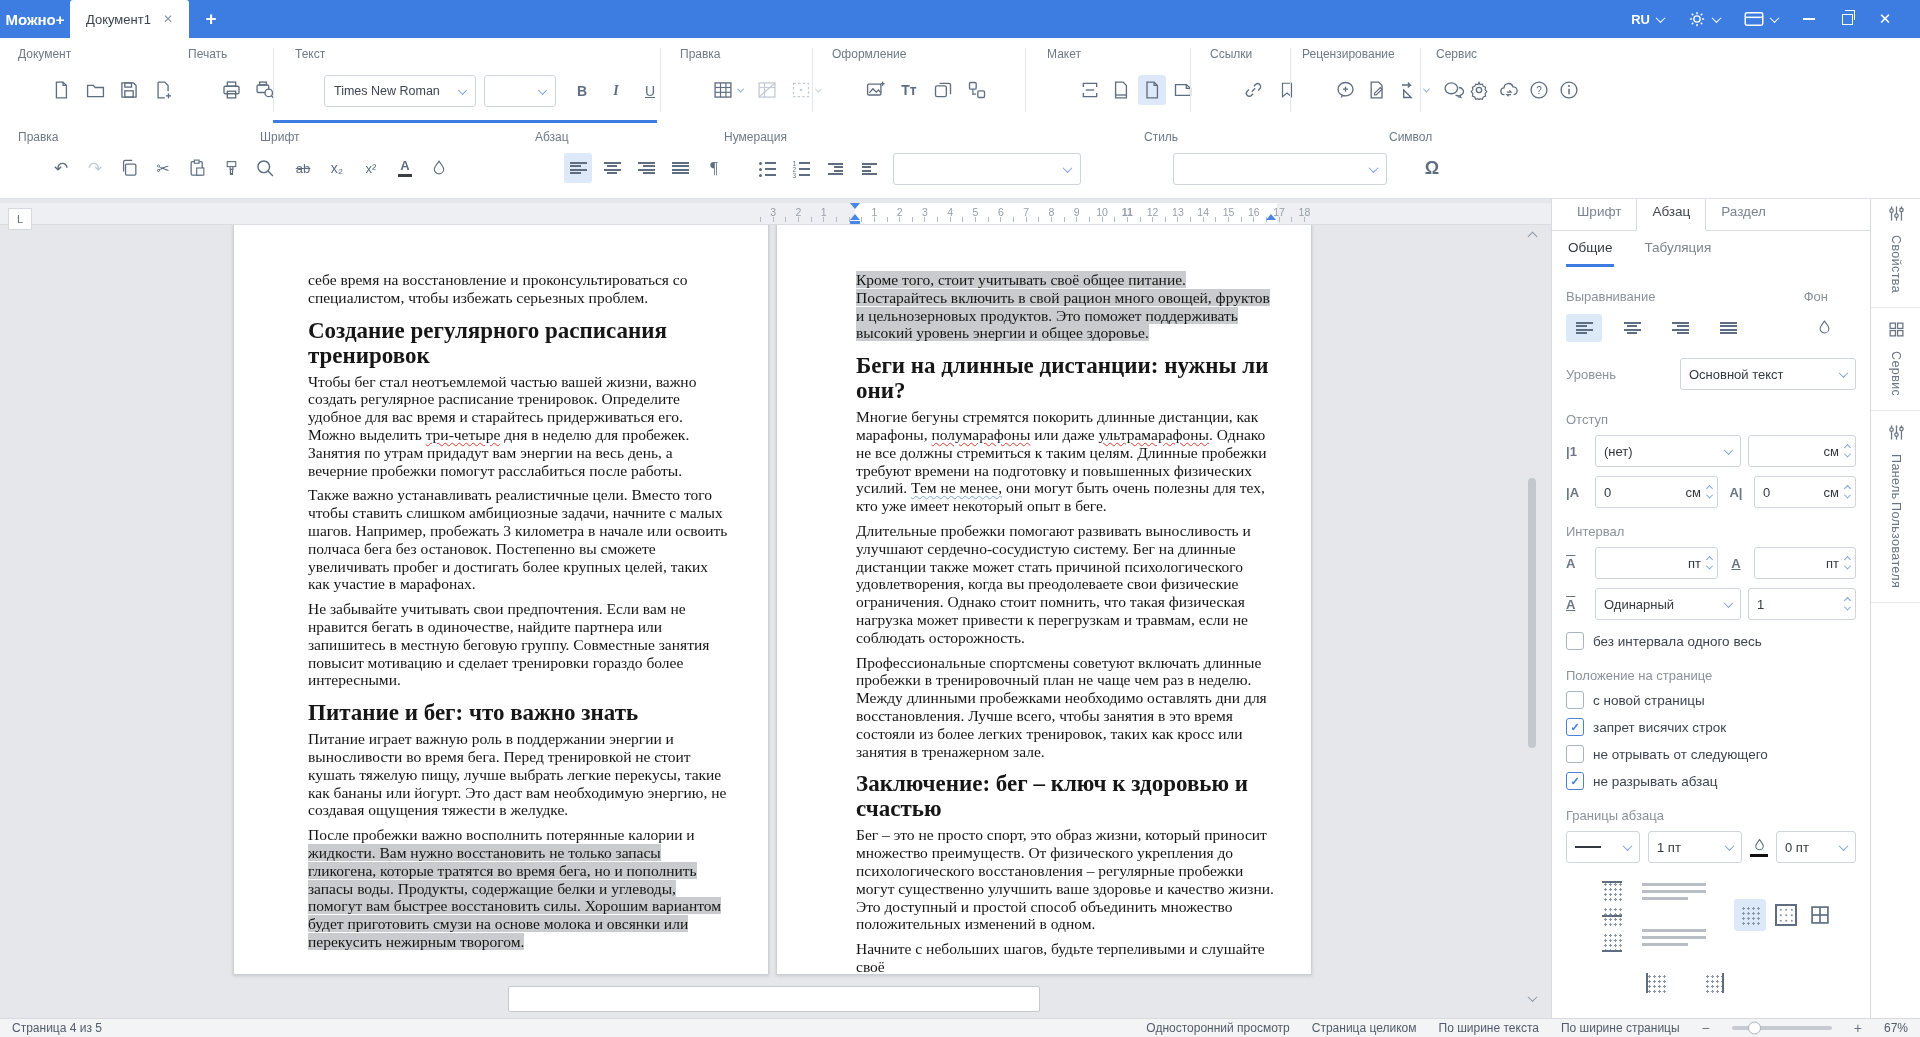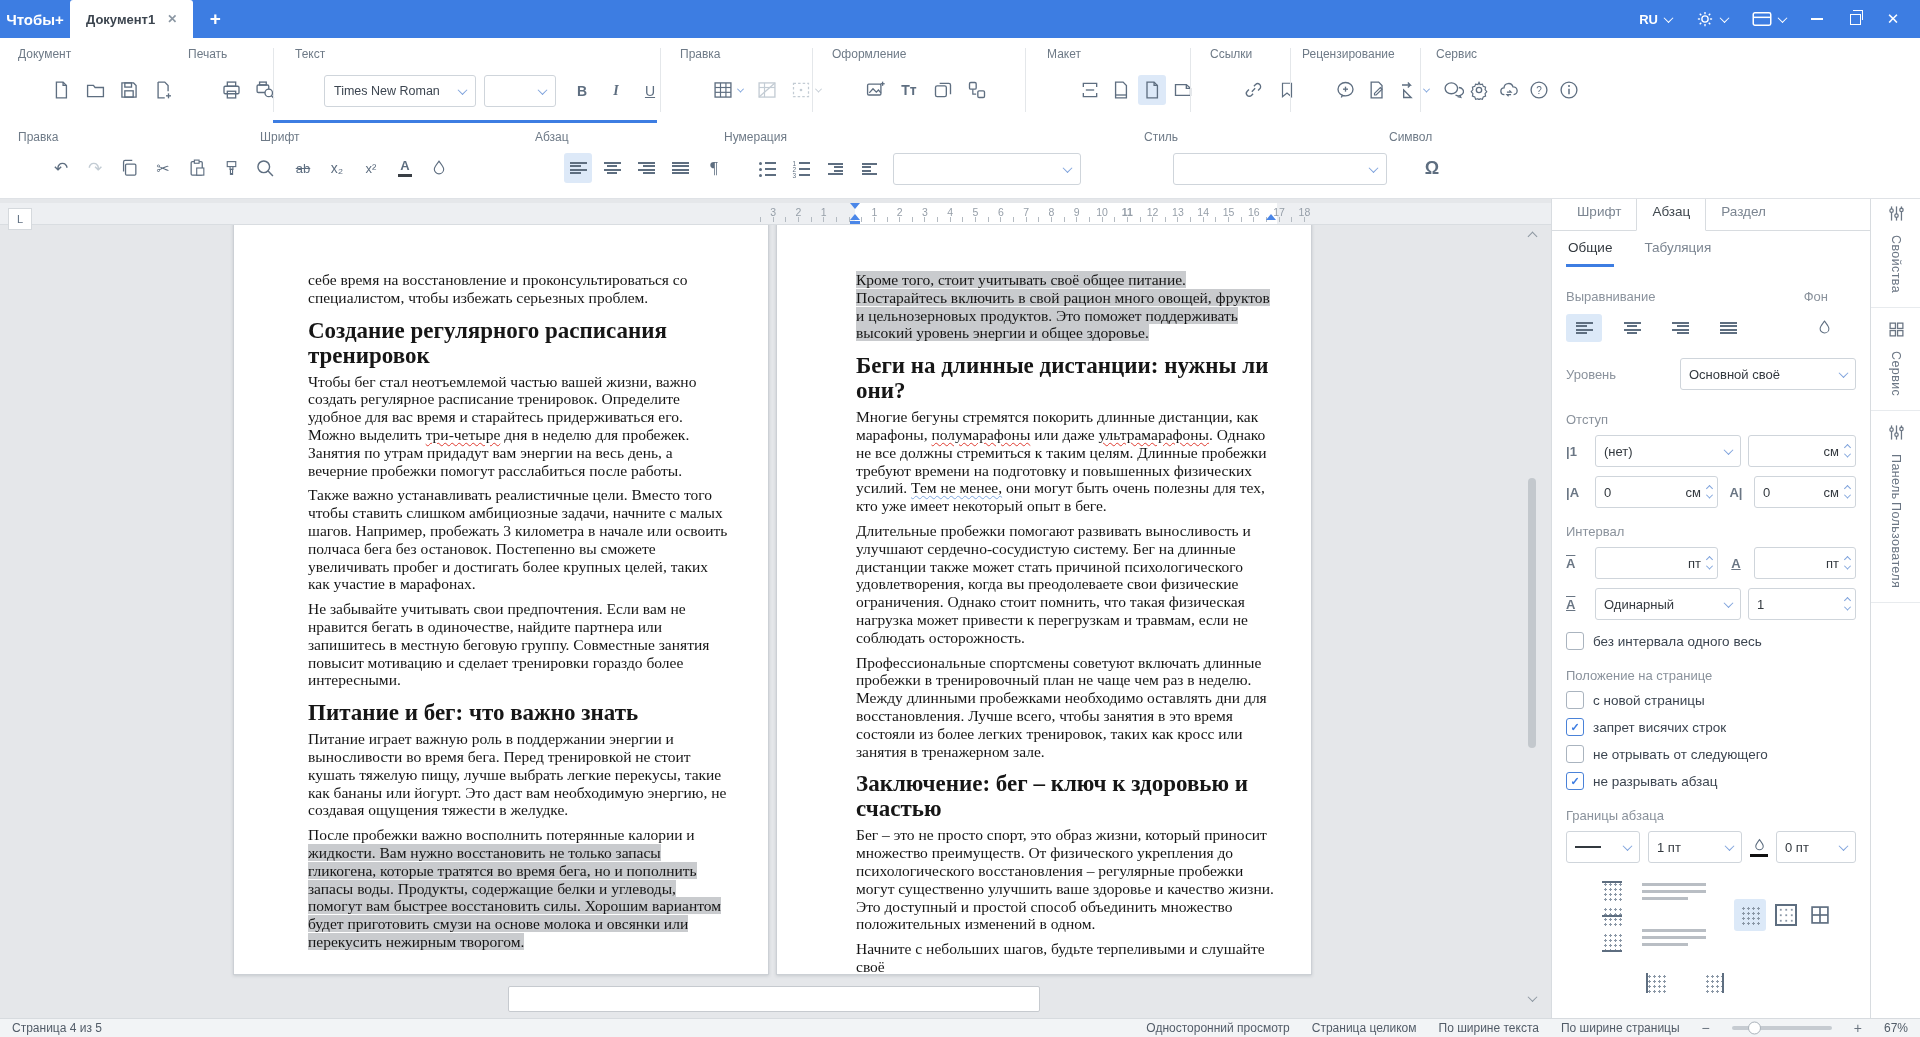--- a/index.html
+++ b/index.html
@@ -1,24 +1,24 @@
 <!DOCTYPE html>
 <html><head>
 <meta charset="utf-8">
 <style>
   html,body{margin:0;padding:0;}
   body{width:1920px;height:1037px;overflow:hidden;position:relative;background:#e5e7ea;
        font-family:"Liberation Sans",sans-serif;color:#3c4550;}
   
   .titlebar{position:absolute;left:0;top:0;width:1920px;height:38px;background:#3d7de2;display:flex;align-items:stretch;color:#fff;z-index:30;}
   .logo{width:70px;display:flex;align-items:center;justify-content:center;font-weight:bold;font-size:15px;}
-  .doc-tab{background:#fff;color:#3c454f;display:flex;align-items:center;gap:12px;padding:0 16px;font-size:13px;border-radius:3px 3px 0 0;font-weight:bold;}
+  .doc-tab{background:#fff;color:#3c454f;display:flex;align-items:center;gap:12px;padding:0 16px;font-size:13px;border-radius:3px 3px 0 0;}
   .doc-tab .x{color:#8b97a3;font-size:12px;}
   .newtab{width:44px;display:flex;align-items:center;justify-content:center;font-size:19px;font-weight:bold;}
-  .tb-right{margin-left:auto;display:flex;align-items:center;padding-right:8px;}
+  .tb-right{margin-left:auto;display:flex;align-items:center;padding-right:16px;}
   .tbtn{display:flex;align-items:center;gap:7px;padding:0 12px;height:38px;font-size:13px;font-weight:bold;}
   .chv{display:inline-block;width:6px;height:6px;border-right:1.6px solid currentColor;border-bottom:1.6px solid currentColor;transform:rotate(45deg) translate(-1px,-1px);}
   .chv.up{transform:rotate(-135deg);}
   .chv.blue{border-color:#7fa3dc;}
   .chv.sm{width:4px;height:4px;}
   .winbtn{width:38px;height:38px;display:flex;align-items:center;justify-content:center;}
   .mini{width:12px;height:2px;background:#fff;}
   .resto{width:9px;height:9px;border:1.5px solid #fff;position:relative;}
   .resto:before{content:"";position:absolute;left:2.5px;top:-5px;width:9px;height:9px;border:1.5px solid #fff;border-bottom:none;border-left:none;}
   .xclose{font-size:15px;}
@@ -122,21 +122,21 @@
   .status{position:absolute;left:0;bottom:0;width:1920px;height:19px;background:#f2f4f6;border-top:1px solid #d7dbdf;display:flex;align-items:center;font-size:12px;color:#525c68;padding:0 12px;box-sizing:border-box;z-index:40;}
   .st-right{margin-left:auto;display:flex;align-items:center;gap:22px;}
   .zslider{width:100px;height:4px;background:#c6cbd1;border-radius:2px;position:relative;}
   .zthumb{position:absolute;left:16px;top:50%;transform:translate(0,-50%);width:13px;height:13px;border-radius:50%;background:#fff;border:1px solid #aab2ba;box-sizing:border-box;}
   .sign{font-size:14px;color:#6b7480;}
 </style>
 </head>
 <body>
 
 <div class="titlebar">
-  <div class="logo">Чтобы+</div>
+  <div class="logo">Можно+</div>
   <div class="doc-tab">
     <span>Документ1</span>
     <span class="x">✕</span>
   </div>
   <div class="newtab">+</div>
   <div class="tb-right">
     <div class="tbtn">
       <span>RU</span>
         <span class="chv"></span>
     </div>
@@ -705,21 +705,21 @@
         </span>
       <span class="pbtn" style="margin-left:auto;margin-right:14px">
           <svg width="15" height="18" viewBox="0 0 24 28">
             <path d="M12 3c4 5.5 7 8.5 7 12a7 7 0 0 1-14 0c0-3.5 3-6.5 7-12z" fill="none" stroke="#5e6e80" stroke-width="1.7"></path>
           </svg>
         </span>
     </div>
     <div class="prow" style="margin-top:16px">
       <span class="plabel" style="margin:0">Уровень</span>
       <div class="pdd" style="margin-left:auto;width:158px">
-        <span>Основной своё</span>
+        <span>Основной текст</span>
         <span class="chv blue"></span>
       </div>
     </div>
     <div class="plabel" style="margin-top:22px">Отступ</div>
     <div class="prow" style="gap:7px;margin-bottom:9px">
       <span class="picn">|1</span>
       <div class="pdd" style="width:128px">
         <span>(нет)</span>
         <span class="chv blue"></span>
       </div>

